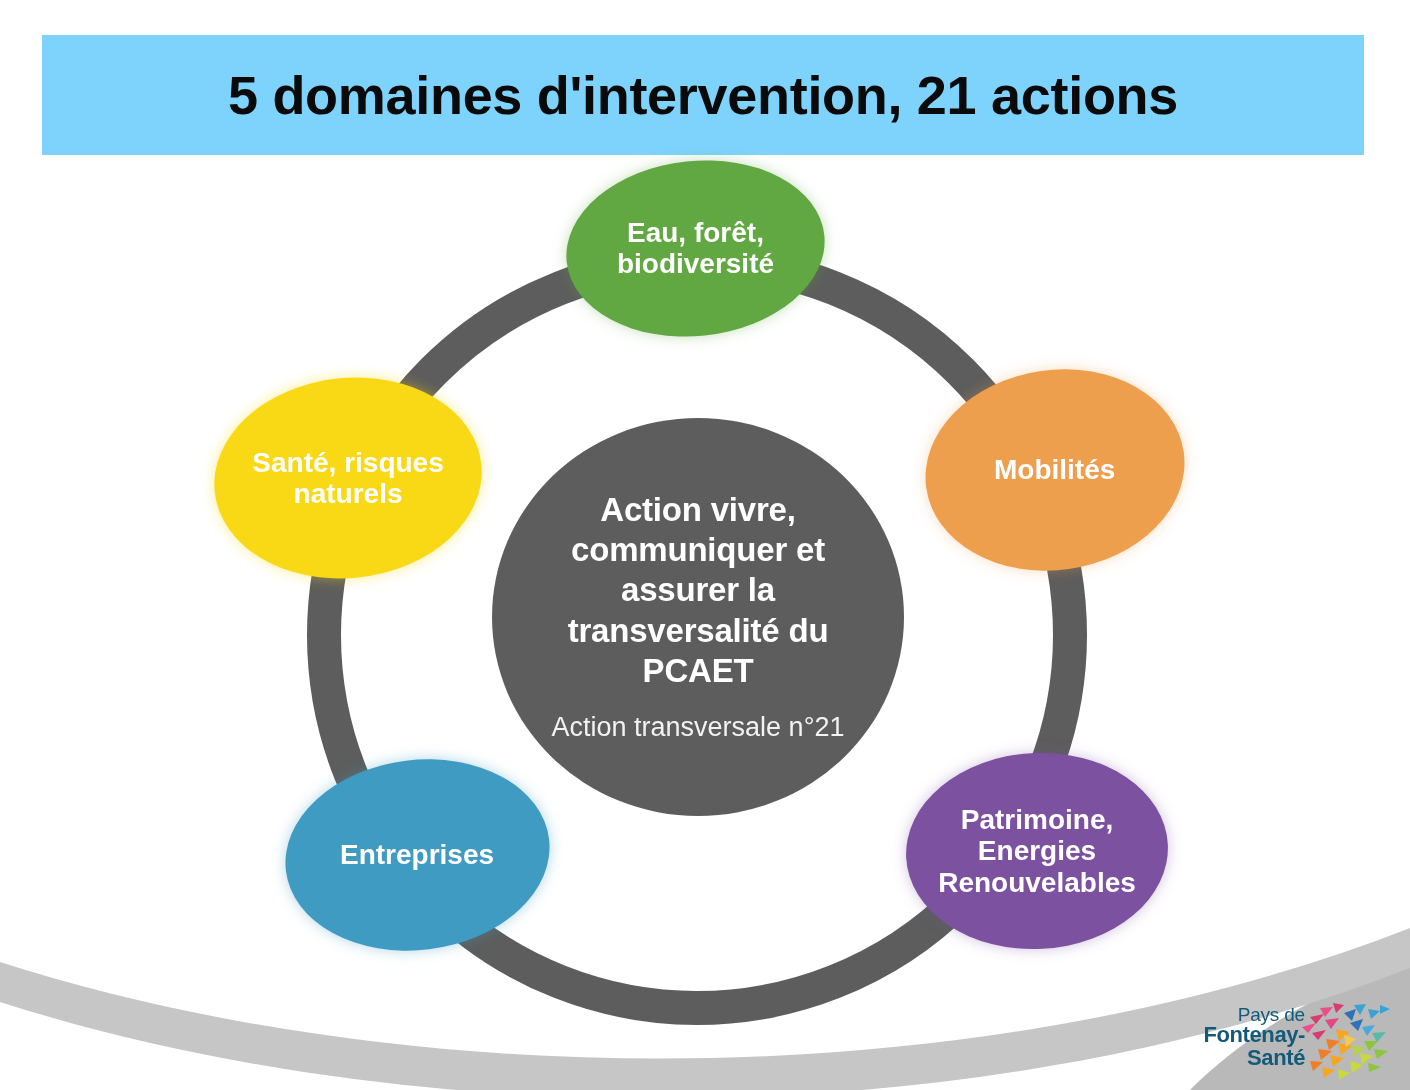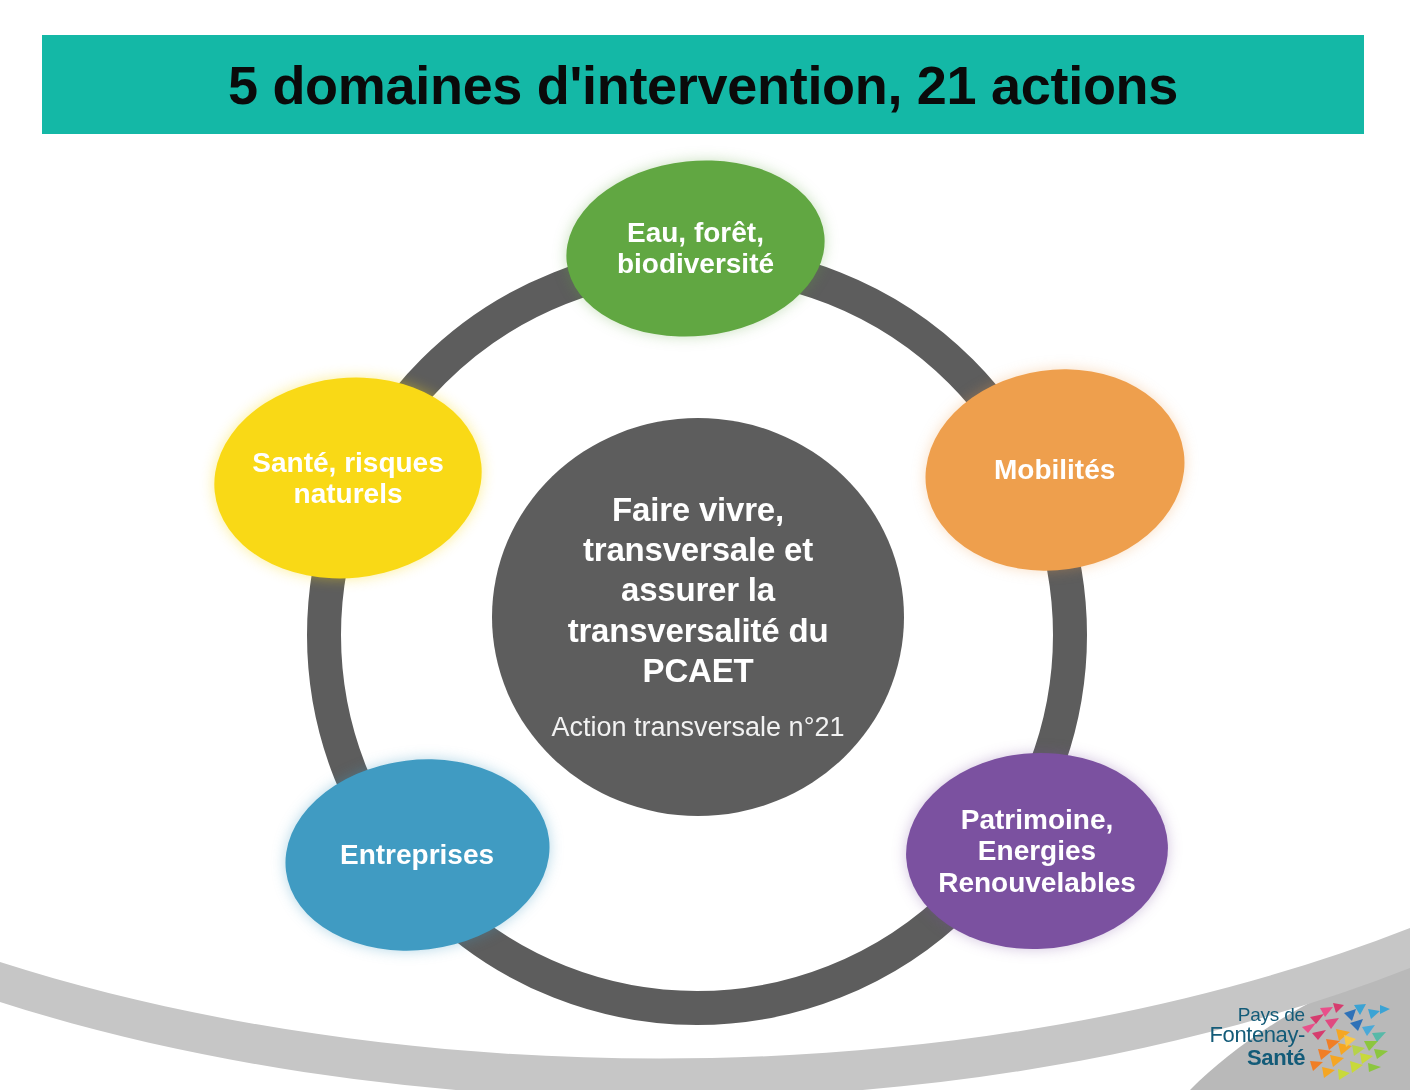--- a/index.html
+++ b/index.html
@@ -18,22 +18,22 @@
     background: #ffffff;
     overflow: hidden;
   }
 
   
   #title-band {
     position: absolute;
     left: 42px;
     top: 35px;
     width: 1322px;
-    height: 99px;
-    background: #14b8a6;
+    height: 120px;
+    background: #7dd3fc;
     display: flex;
     align-items: center;
     justify-content: center;
   }
   #title-text {
     font-size: 54px;
     font-weight: 700;
     color: #0a0a0a;
     letter-spacing: -0.3px;
     white-space: nowrap;
@@ -171,21 +171,21 @@
   }
   #logo-line1 {
     font-size: 19px;
     font-weight: 400;
     line-height: 1.02;
     display: block;
     letter-spacing: -0.2px;
   }
   #logo-line2 {
     font-size: 22px;
-    font-weight: 400;
+    font-weight: 700;
     line-height: 1.02;
     display: block;
     letter-spacing: -0.4px;
   }
   #logo-line3 {
     font-size: 22px;
     font-weight: 700;
     line-height: 1.02;
     display: block;
     letter-spacing: -0.4px;
@@ -216,21 +216,21 @@
     <path d="M 1195 190 C 1250 132 1330 80 1410 52 L 1410 22 C 1300 56 1210 118 1155 190 Z" fill="#ffffff" opacity="0.0"></path>
   </svg>
 
   <div id="diagram">
 
     <svg width="1410" height="1090" style="position:absolute;left:0;top:0;" xmlns="http://www.w3.org/2000/svg">
       <circle cx="697" cy="635" r="373" fill="none" stroke="#5d5d5d" stroke-width="34"></circle>
     </svg>
 
     <div id="hub">
-      <div id="hub-title">Faire vivre, transversale et assurer la transversalité du PCAET</div>
+      <div id="hub-title">Action vivre, communiquer et assurer la transversalité du PCAET</div>
       <div id="hub-sub">Action transversale n°21</div>
     </div>
 
     <div class="node" id="node-eau">
       <span class="nlabel">Eau, forêt, biodiversité</span>
     </div>
 
     <div class="node" id="node-mob">
       <span class="nlabel">Mobilités</span>
     </div>

